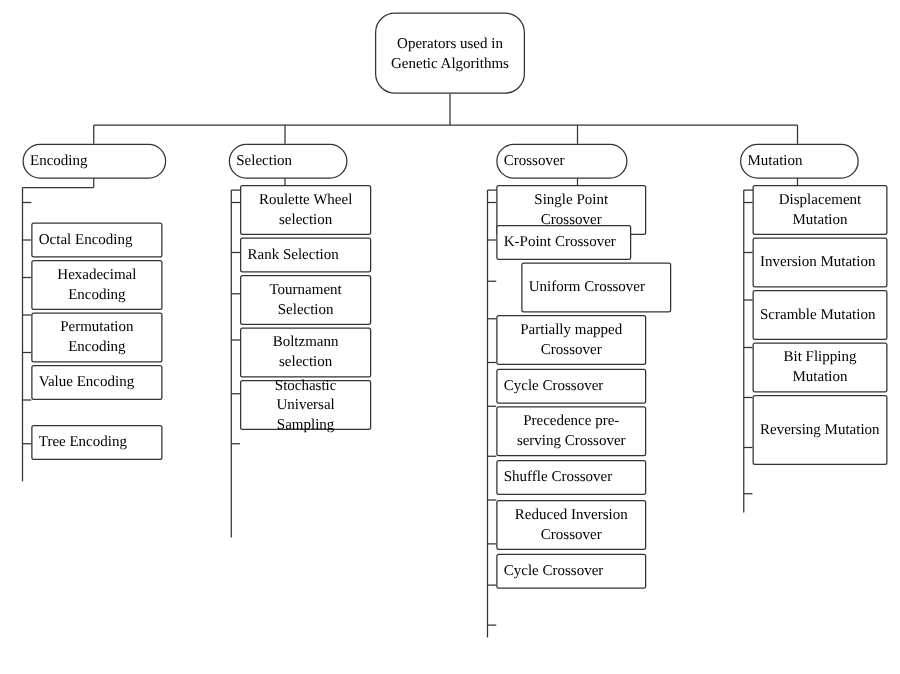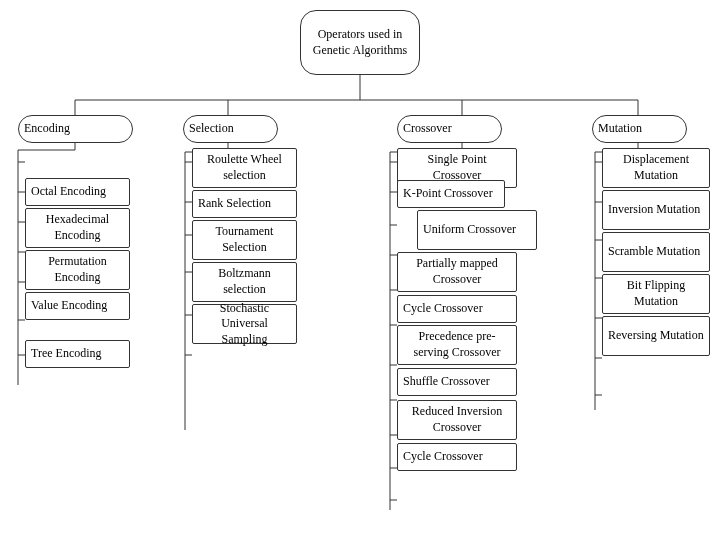--- a/index.html
+++ b/index.html
@@ -198,17 +198,17 @@
   </div>
   <div class="box box-square" style="left:602px; top:190px; width:108px; height:40px;">
     <span>Inversion Mutation</span>
   </div>
   <div class="box box-square" style="left:602px; top:232px; width:108px; height:40px;">
     <span>Scramble Mutation</span>
   </div>
   <div class="box box-square" style="left:602px; top:274px; width:108px; height:40px;">
     <span>Bit Flipping Mutation</span>
   </div>
-  <div class="box box-square" style="left:602px; top:316px; width:108px; height:40px;">
+  <div class="box box-square" style="left:602px; top:316px; width:108px; height:56px;">
     <span>Reversing Mutation</span>
   </div>
 
 </div>
 
 </body></html>

